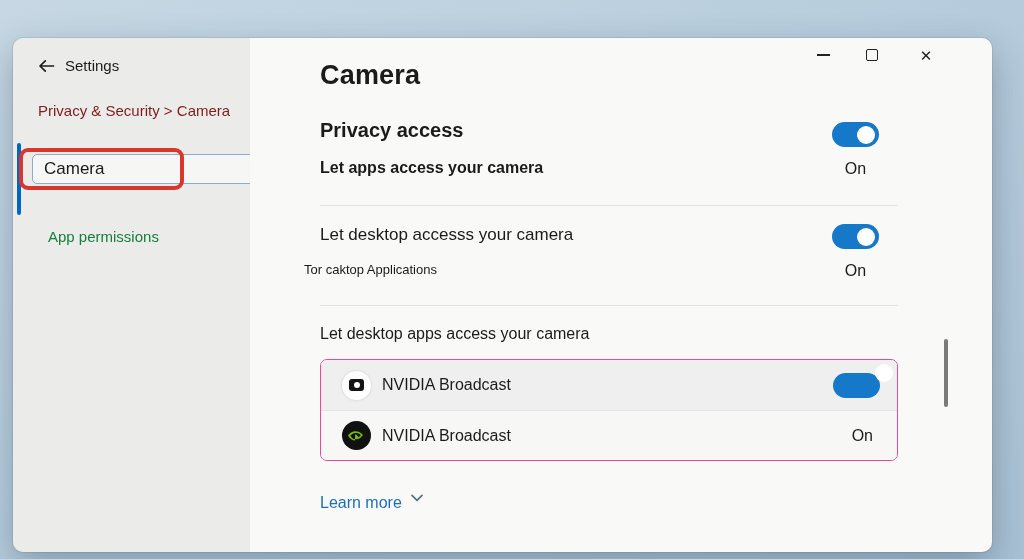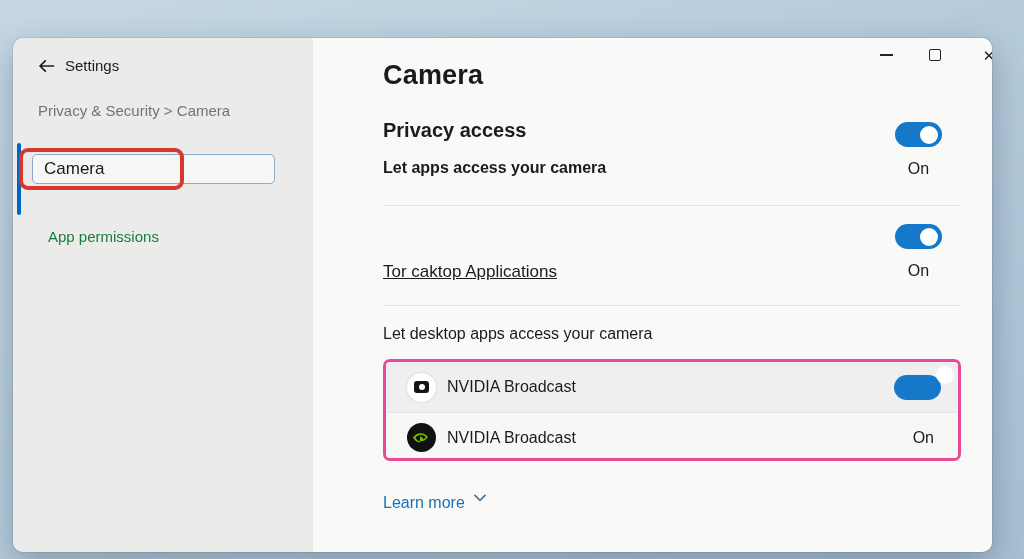--- a/index.html
+++ b/index.html
@@ -14,28 +14,28 @@
   .window {
     position: absolute; left: 13px; top: 38px;
     width: 979px; height: 514px;
     border-radius: 10px;
     display: flex;
     overflow: hidden;
     box-shadow: 0 12px 34px rgba(20,40,60,.30), 0 0 0 1px rgba(0,0,0,.07);
   }
 
   
-  .sidebar { width: 300px; flex: none; position: relative; background: #ebebe9; }
+  .sidebar { width: 237px; flex: none; position: relative; background: #ebebe9; }
   .settings-header {
     position: absolute; left: 25px; top: 19px;
     display: flex; align-items: center; gap: 10px;
     font-size: 15px; color: #1c1c1c;
   }
   .back-btn { display: flex; align-items: center; cursor: pointer; }
-  .breadcrumb { position: absolute; left: 25px; top: 64px; font-size: 15px; color: #737373; }
+  .breadcrumb { position: absolute; left: 25px; top: 64px; font-size: 15px; color: #7f1d1d; }
   .accent-bar {
     position: absolute; left: 4px; top: 105px; width: 4px; height: 72px;
     border-radius: 2px; background: var(--accent_bar);
   }
   .search-box {
     position: absolute; left: 19px; top: 116px; width: 243px; height: 30px;
     border: 1px solid #8bacca; border-radius: 5px;
     background: rgba(255,255,255,.55);
   }
   .search-box input {
@@ -58,21 +58,21 @@
   .ctl-min { left: 553px; } .ctl-max { left: 602px; } .ctl-close { left: 656px; }
   .glyph-min { width: 13px; height: 2px; background: #222; }
   .glyph-max { width: 12px; height: 12px; border: 1.6px solid #222; border-radius: 2px; }
   .glyph-close { font-size: 15px; color: #222; line-height: 1; }
 
   .page-title { position: absolute; left: 70px; top: 22px; font-size: 27px; font-weight: 700; letter-spacing: .2px; }
 
   .sec-title-lg { position: absolute; left: 70px; top: 81px; font-size: 20px; font-weight: 700; }
   .sec-title    { position: absolute; left: 70px; top: 187px; font-size: 17px; }
   .sec-desc1    { position: absolute; left: 70px; top: 121px; font-size: 16px; font-weight: bold; }
-  .sec-desc2    { position: absolute; left: 70px; top: 224px; font-size: 17px; text-decoration: underline; }
+  .sec-desc2    { position: absolute; left: 54px; top: 224px; font-size: 13px; }
 
   .toggle {
     position: absolute; width: 47px; height: 25px; border-radius: 14px;
     background: var(--accent); cursor: pointer;
   }
   .toggle::after {
     content: ""; position: absolute; right: 4px; top: 3.5px;
     width: 18px; height: 18px; border-radius: 50%; background: #fff;
   }
   .tgl-1 { left: 582px; top: 84px; }
@@ -81,21 +81,21 @@
   .state-label { position: absolute; left: 582px; width: 47px; text-align: center; font-size: 16px; }
   .state-1 { top: 122px; } .state-2 { top: 224px; }
 
   .divider { position: absolute; left: 70px; width: 578px; height: 1px; background: #e3e3e2; }
   .div-1 { top: 167px; } .div-2 { top: 267px; }
 
   .list-label { position: absolute; left: 70px; top: 287px; font-size: 16px; }
 
   .card {
     position: absolute; left: 70px; top: 321px; width: 578px; height: 102px;
-    border-radius: 7px; overflow: hidden; border: 3px solid #ec4899;
+    border-radius: 7px; overflow: hidden; border: 1px solid #ec4899;
     background: #f7f7f6;
   }
   .card-row { display: flex; align-items: center; padding: 0 17px 0 21px; position: relative; }
   .row-1 { height: 51px; background: #efeff0; border-bottom: 1px solid #e4e4e3; }
   .row-2 { height: 49px; background: #f7f7f6; }
   .app-name { font-size: 16px; margin-left: 11px; }
   .row-toggle { position: static; margin-left: auto; flex: none; }
   .row-state { margin-left: auto; font-size: 16px; padding-right: 7px; }
 
   .icon-circle-white {
@@ -166,20 +166,21 @@
 
     <div class="page-title">Camera</div>
 
     <div class="sec-title-lg">Privacy access</div>
     <div class="toggle tgl-1"></div>
     <div class="sec-desc1">Let apps access your camera</div>
     <div class="state-label state-1">On</div>
 
     <div class="divider div-1"></div>
 
+    <div class="sec-title">Let desktop accesss your camera</div>
     <div class="toggle tgl-2"></div>
     <div class="sec-desc2">Tor caktop Applications</div>
     <div class="state-label state-2">On</div>
 
     <div class="divider div-2"></div>
 
     <div class="list-label">Let desktop apps access your camera</div>
 
     <div class="card">
       <div class="card-row row-1">

